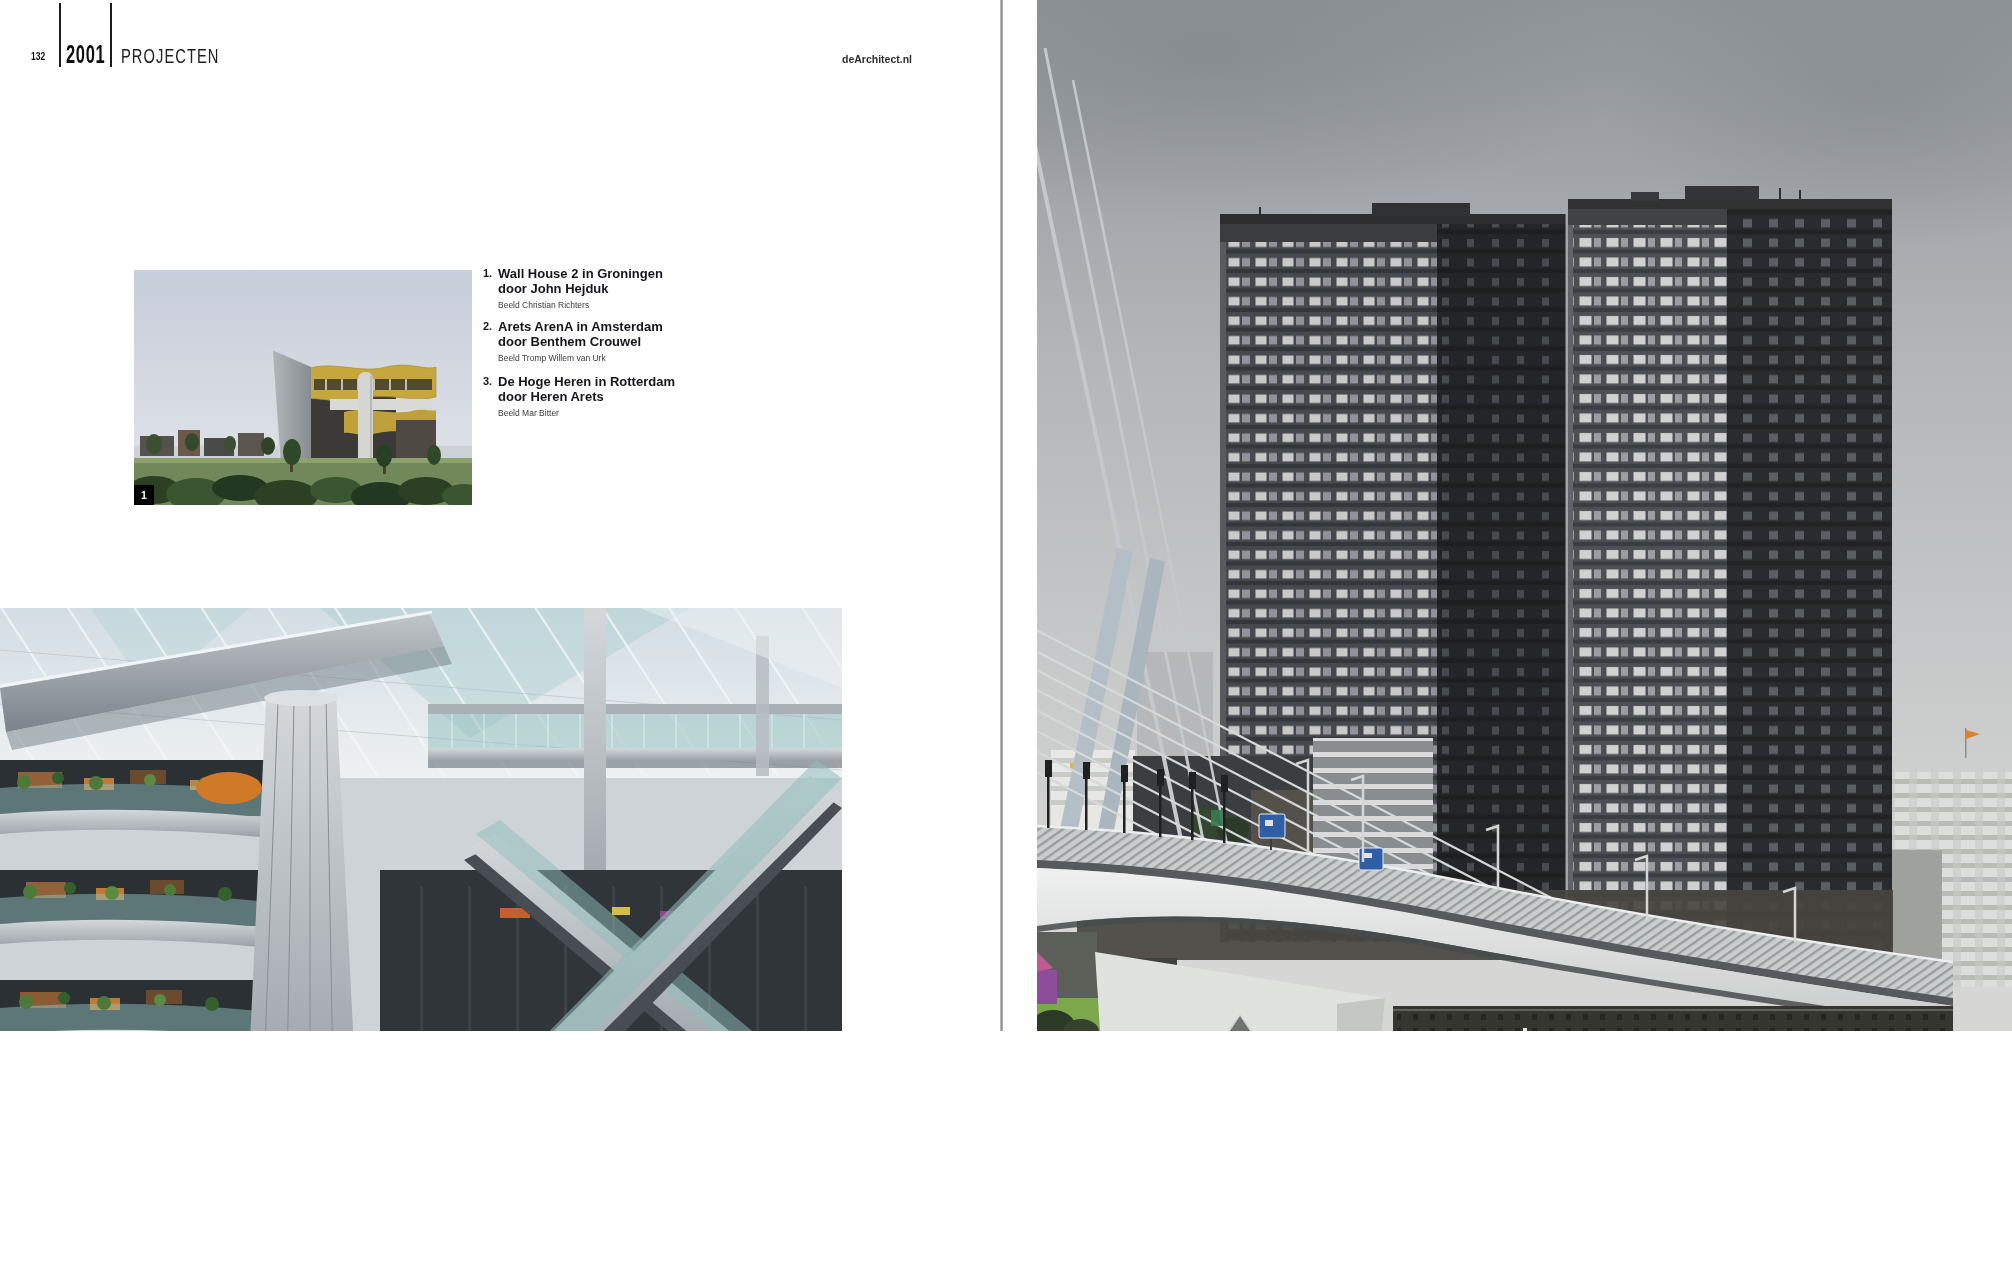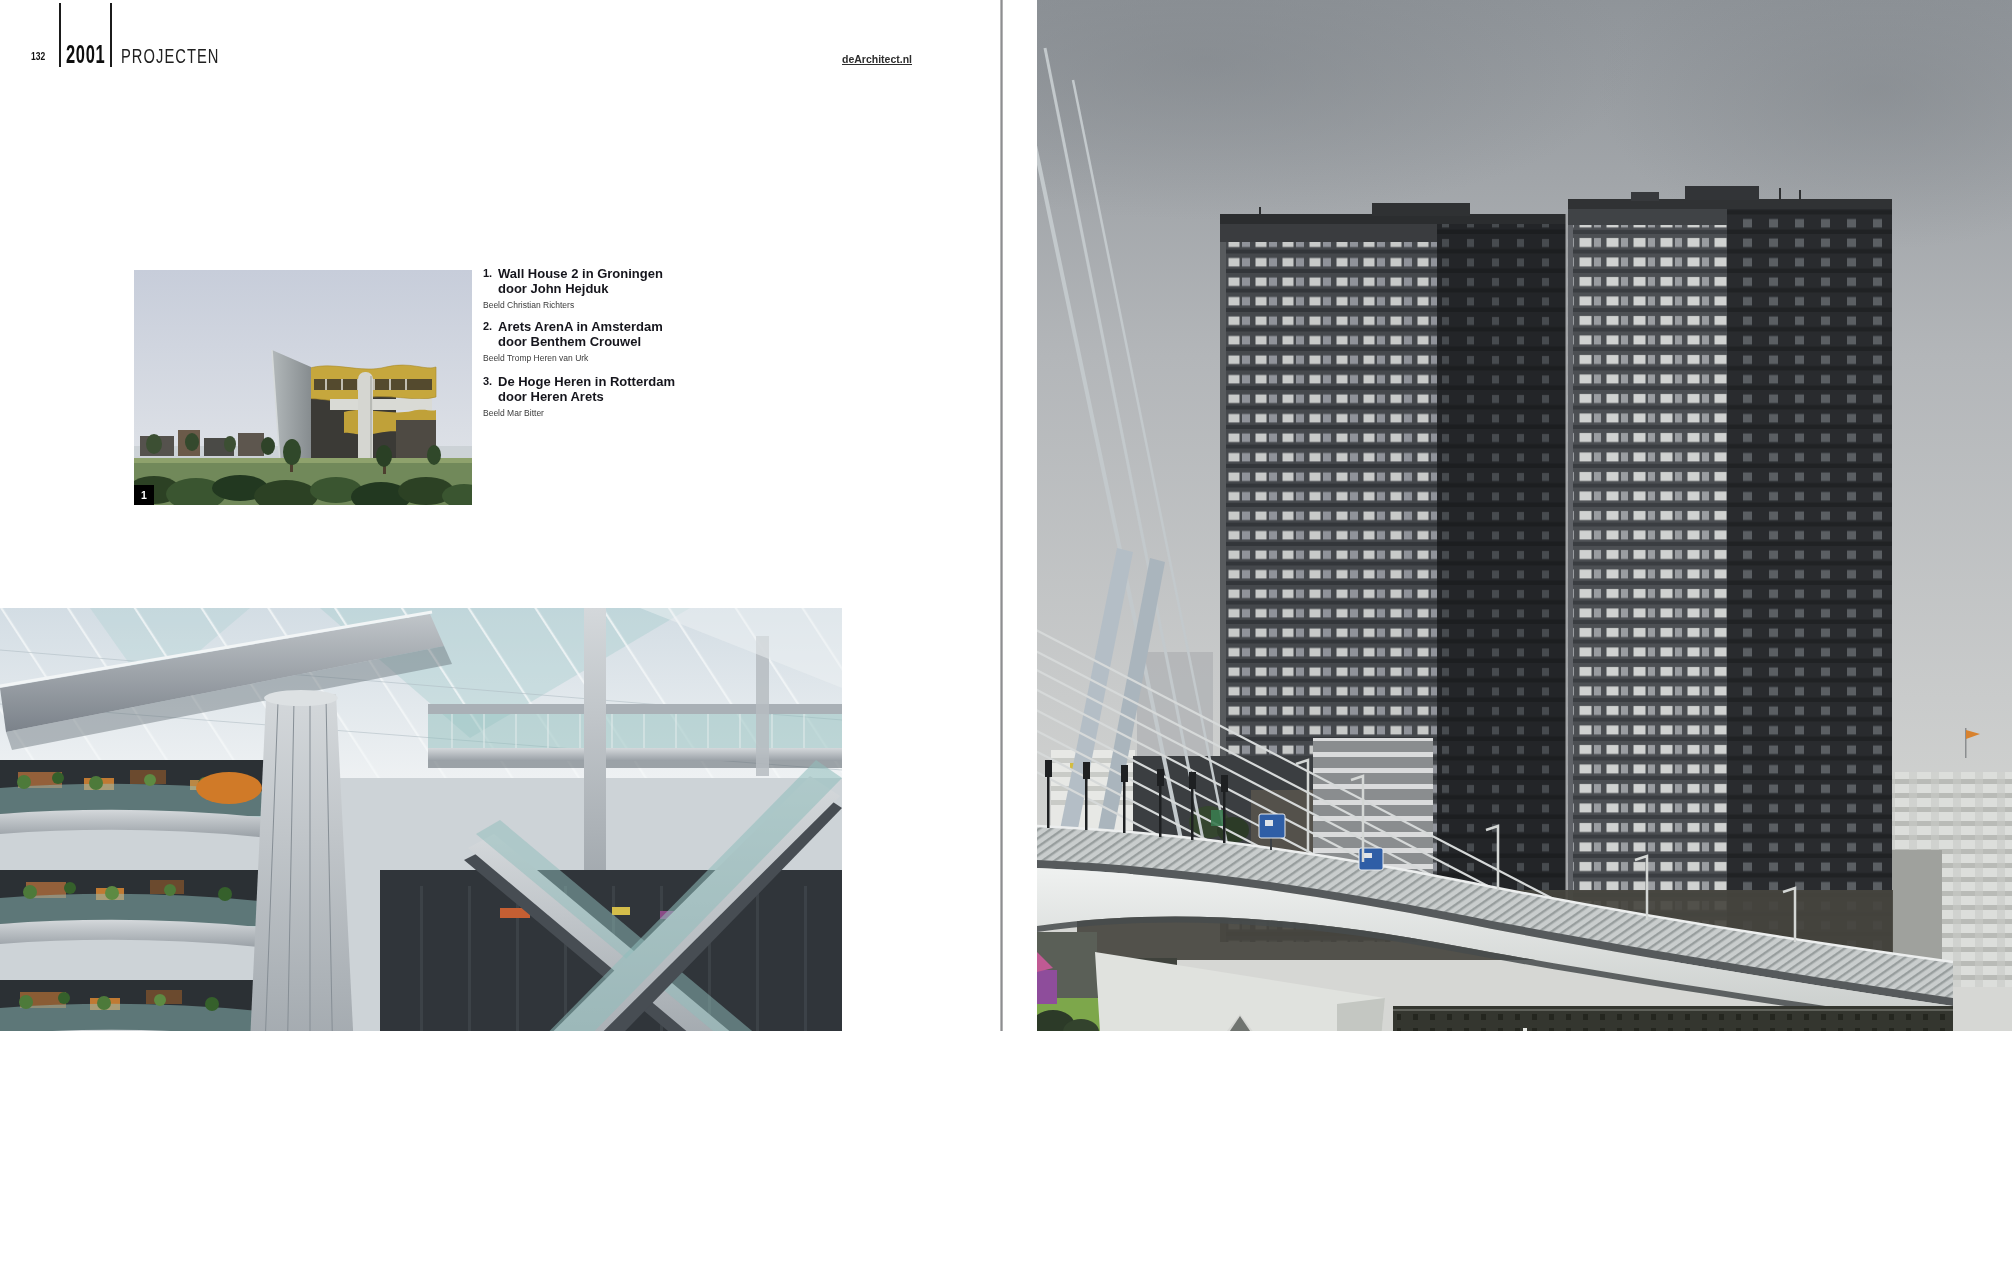--- a/index.html
+++ b/index.html
@@ -7,31 +7,31 @@
         font-family:"Liberation Sans",sans-serif;color:#151515;}
   
   .hdr-num{position:absolute;left:31px;top:51px;font-size:10px;font-weight:bold;
            transform:scaleX(.85);transform-origin:left center;color:#111;}
   .vrule{position:absolute;top:3px;width:1.5px;height:64px;background:#1b1b1b;}
   #vr1{left:59px}#vr2{left:110px}
   .hdr-year{position:absolute;left:66px;top:40px;font-size:25px;font-weight:bold;
             transform:scaleX(.66);transform-origin:left top;color:#0e0e0e;letter-spacing:1px;white-space:nowrap;}
   .hdr-section{position:absolute;left:121px;top:44px;font-size:21px;font-weight:500;
             transform:scaleX(.7);transform-origin:left top;color:#202020;letter-spacing:1.5px;white-space:nowrap;}
-  .hdr-site{position:absolute;left:842px;top:53px;font-size:10.5px;font-weight:bold;color:#2d2d2d;text-decoration:underline;}
+  .hdr-site{position:absolute;left:842px;top:53px;font-size:10.5px;font-weight:bold;color:#2d2d2d;}
   
   .fold{position:absolute;left:1000px;top:0;width:3px;height:1268px;
         background:linear-gradient(to right,#cccccc,#8d8e90,#c6c6c6);}
   
   .cap{position:absolute;left:483px;width:210px;}
   #cap1{top:266px}#cap2{top:319px}#cap3{top:374px}
   .cap-row{display:flex;}
   .cap-num{width:15px;flex:none;font-size:11px;font-weight:bold;color:#15151c;line-height:15px;}
   .cap-title{font-size:13px;font-weight:bold;color:#15151c;line-height:15px;}
-  .cap-credit{margin-left:0;margin-top:3.5px;font-size:8.5px;color:#3a3a3a;}
+  .cap-credit{margin-left:15px;margin-top:3.5px;font-size:8.5px;color:#3a3a3a;}
   
   .photo{position:absolute;overflow:hidden;}
   #photo1{left:134px;top:270px;width:338px;height:235px;}
   #photo2{left:0;top:608px;width:842px;height:575px;}
   #photo3{left:1037px;top:0;width:975px;height:1268px;}
   .photo svg{display:block;width:100%;height:100%;}
   .badge{position:absolute;background:#000;color:#fff;font-size:10.5px;font-weight:bold;
          display:flex;align-items:center;justify-content:center;}
   #badge1{left:0;bottom:0;width:20px;height:20px;}
   #badge2{right:0;bottom:0;width:24px;height:20px;}
@@ -62,21 +62,21 @@
     <div class="cap-credit">Beeld Christian Richters</div>
   </div>
   <div class="cap" id="cap2">
     <div class="cap-row">
       <span class="cap-num">2.</span>
       <div class="cap-title">
         <div>Arets ArenA in Amsterdam</div>
         <div>door Benthem Crouwel</div>
       </div>
     </div>
-    <div class="cap-credit">Beeld Tromp Heren van Urk</div>
+    <div class="cap-credit">Beeld Tromp Willem van Urk</div>
   </div>
   <div class="cap" id="cap3">
     <div class="cap-row">
       <span class="cap-num">3.</span>
       <div class="cap-title">
         <div>De Hoge Heren in Rotterdam</div>
         <div>door Heren Arets</div>
       </div>
     </div>
     <div class="cap-credit">Beeld Mar Bitter</div>

